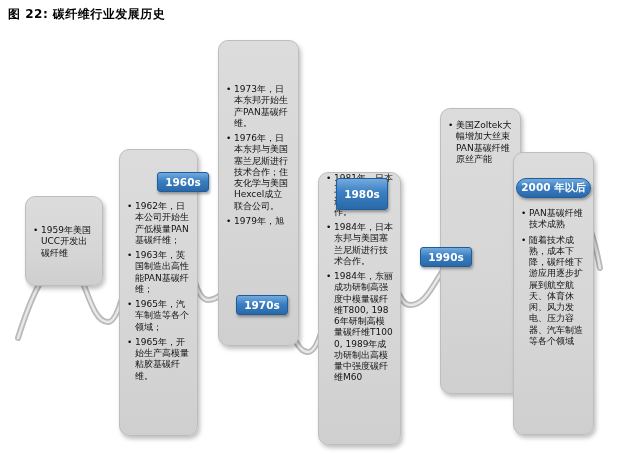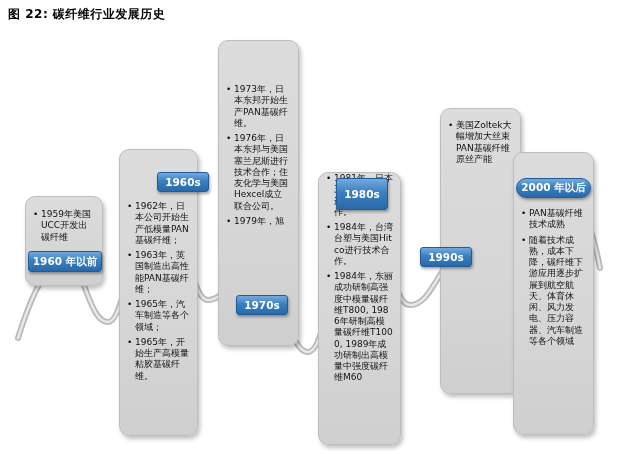--- a/index.html
+++ b/index.html
@@ -36,21 +36,21 @@
     background:linear-gradient(180deg,#74aadd 0%,#3a7fc2 45%,#2a69a8 100%);
     border:1px solid #1f5c9a;
     border-radius:3px;
     box-shadow:1px 2px 3px rgba(0,0,0,0.35);
     color:#ffffff;font-weight:bold;font-size:10.5px;
     display:flex;align-items:center;justify-content:center;
     text-align:center;white-space:nowrap;
     box-sizing:border-box;
   }
   
-  #card-pre-1960 {left:25px; top:196px; width:78px; height:90px; padding-top:12px;}
+  #card-pre-1960 {left:25px; top:196px; width:78px; height:90px; padding-top:28px;}
   #card-1960s    {left:119px;top:149px; width:79px; height:287px;padding-top:51px;}
   #card-1970s    {left:218px;top:40px;  width:81px; height:306px;padding-top:43px;}
   #card-1980s    {left:318px;top:172px; width:83px; height:273px;}
   #card-1990s    {left:440px;top:108px; width:81px; height:286px;padding-top:11px;}
   #card-post-2000{left:513px;top:152px; width:81px; height:283px;padding-top:55px;}
 
   #label-pre-1960 {left:28px; top:251px; width:74px; height:21px;}
   #label-1960s    {left:133px;top:172px; width:52px; height:20px;margin-left:24px;}
   #label-1970s    {left:236px;top:247px; width:52px; height:20px;margin-top:48px;}
   #label-1980s    {left:336px;top:178px; width:52px; height:32px;}
@@ -91,21 +91,20 @@
              C 490 257 482 360 506 360
              C 530 360 528 188 553 188
              C 578 188 592 225 600 268" fill="none" stroke="#e8e8e8" stroke-width="2.5" stroke-linecap="round"></path>
   </svg>
 
   <div class="card" id="card-pre-1960">
     <ul>
       <li>1959年美国UCC开发出碳纤维</li>
     </ul>
   </div>
-  <div class="tl-label" id="label-pre-1960">1960 年以前</div>
 
   <div class="card" id="card-1960s">
     <ul>
       <li>1962年，日本公司开始生产低模量PAN基碳纤维；</li>
       <li>1963年，英国制造出高性能PAN基碳纤维；</li>
       <li>1965年，汽车制造等各个领域；</li>
       <li>1965年，开始生产高模量粘胶基碳纤维。</li>
     </ul>
   </div>
   <div class="tl-label" id="label-1960s">1960s</div>
@@ -115,21 +114,21 @@
       <li>1973年，日本东邦开始生产PAN基碳纤维。</li>
       <li>1976年，日本东邦与美国塞兰尼斯进行技术合作；住友化学与美国Hexcel成立联合公司。</li>
       <li>1979年，旭</li>
     </ul>
   </div>
   <div class="tl-label" id="label-1970s">1970s</div>
 
   <div class="card" id="card-1980s">
     <ul>
       <li>1981年，日本三菱与Hitco进行技术合作。</li>
-      <li>1984年，台湾台塑与美国Hitco进行技术合作。</li>
+      <li>1984年，日本东邦与美国塞兰尼斯进行技术合作。</li>
       <li>1984年，东丽成功研制高强度中模量碳纤维T800, 1986年研制高模量碳纤维T1000, 1989年成功研制出高模量中强度碳纤维M60</li>
     </ul>
   </div>
   <div class="tl-label" id="label-1980s">1980s</div>
 
   <div class="card" id="card-1990s">
     <ul>
       <li>美国Zoltek大幅增加大丝束PAN基碳纤维原丝产能</li>
     </ul>
   </div>

